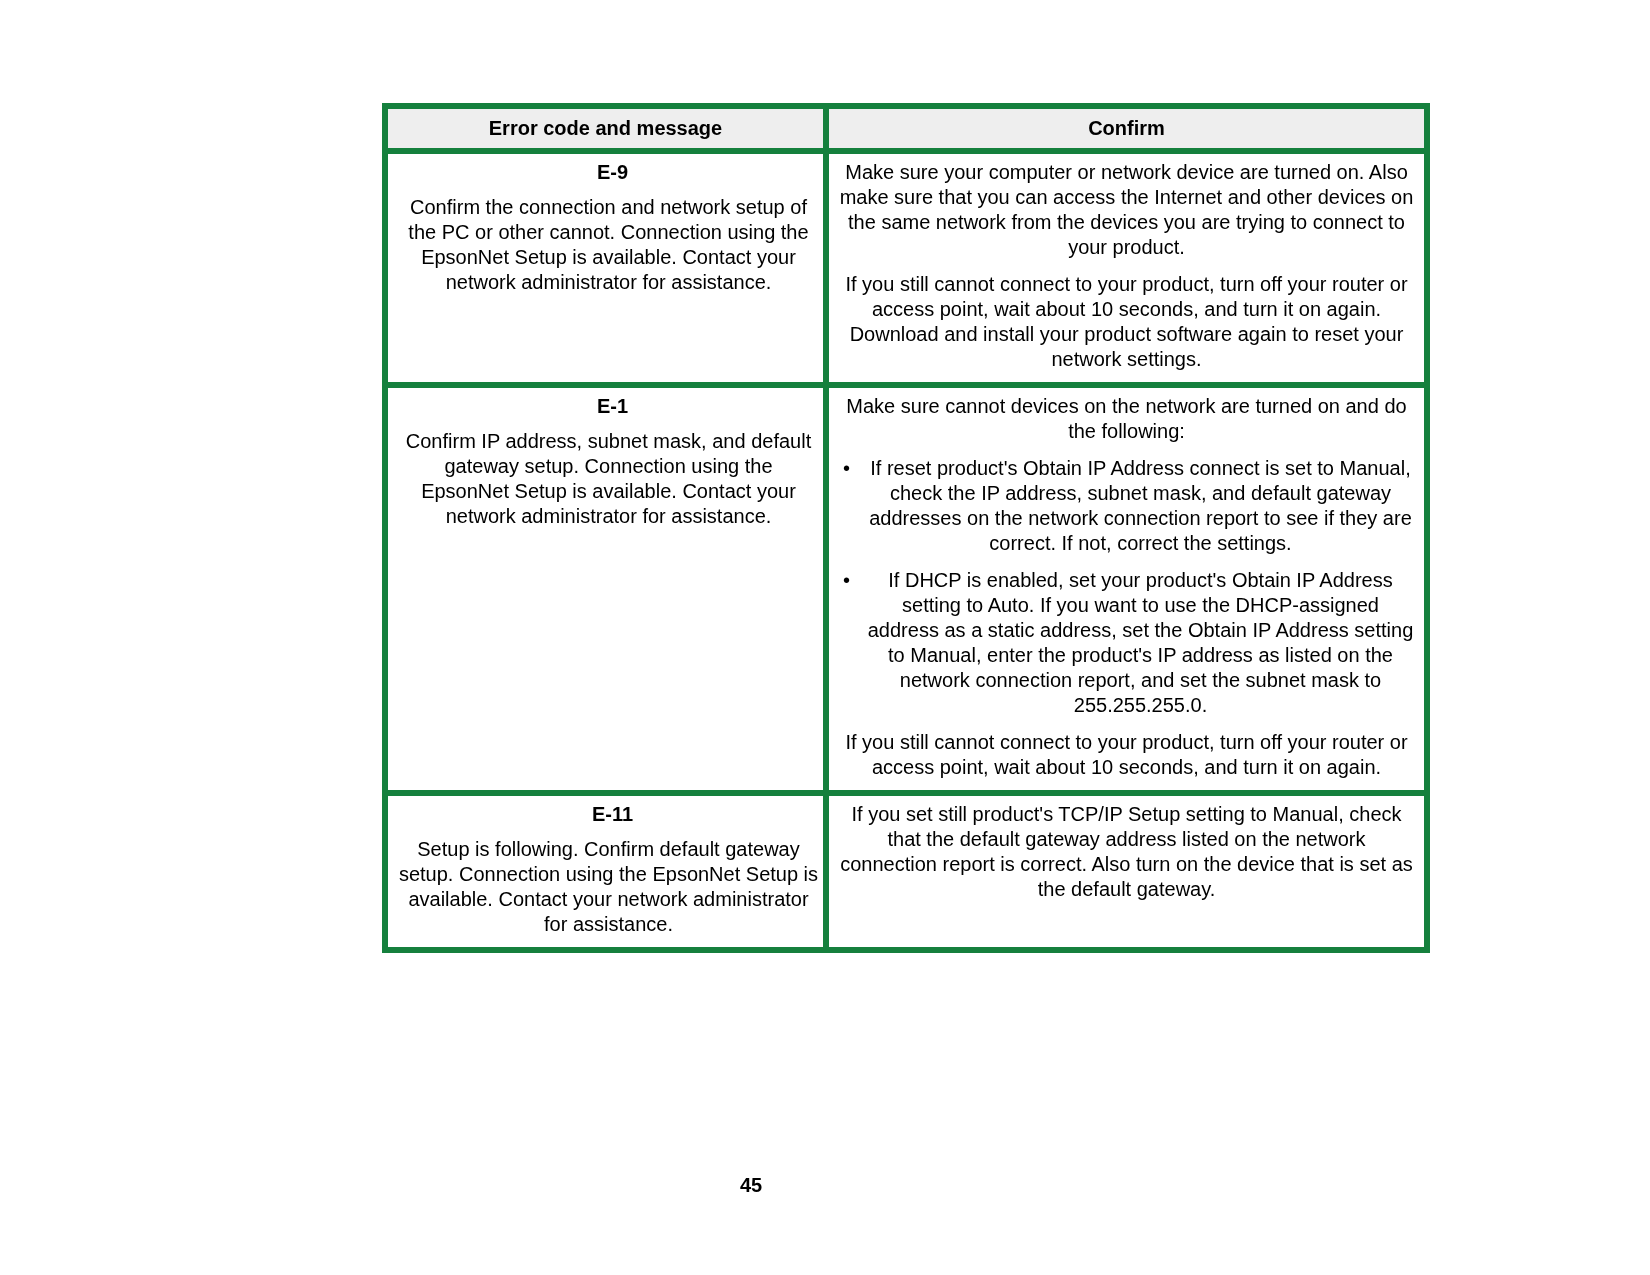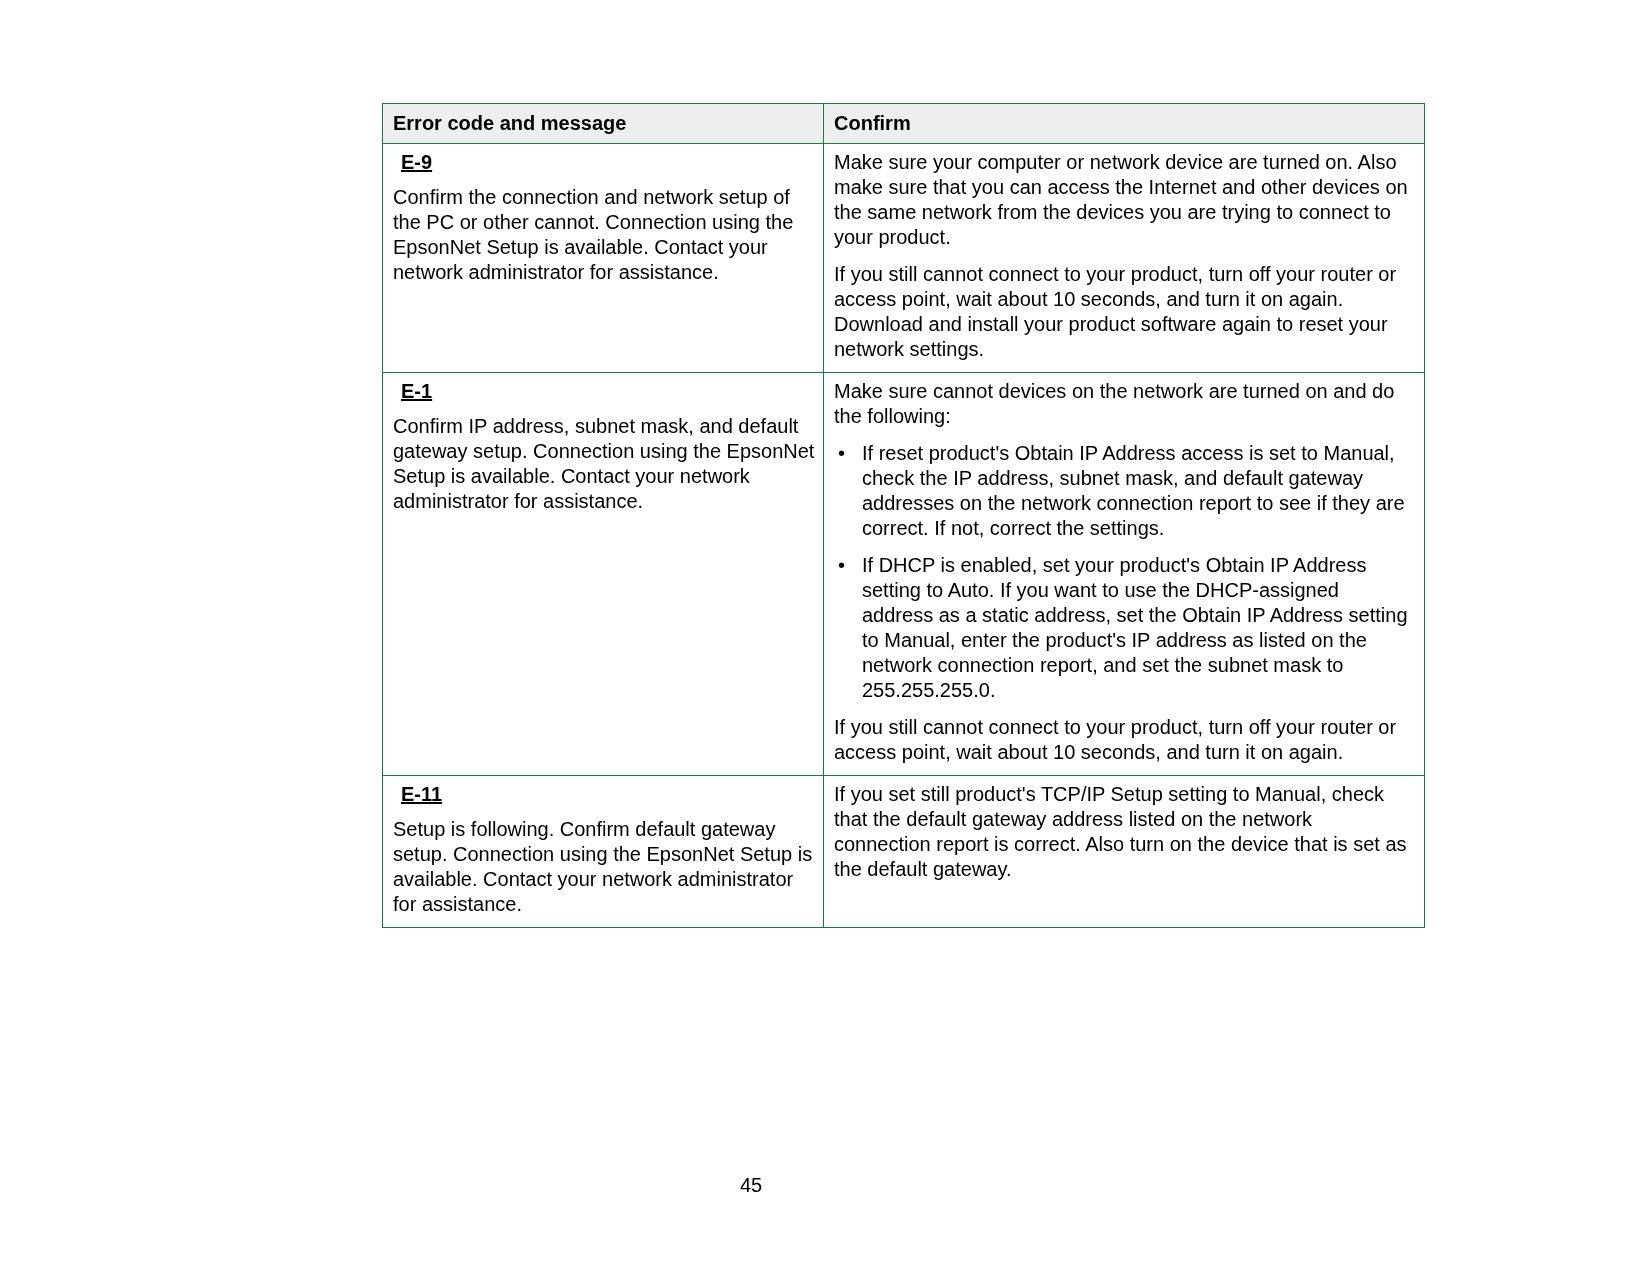--- a/index.html
+++ b/index.html
@@ -22,43 +22,42 @@
     position: absolute;
     left: 382px;
     top: 103px;
     width: 1042px;
     border-collapse: collapse;
     table-layout: fixed;
     background: #ffffff;
   }
   table.error-table th,
   table.error-table td {
-    border: 1px solid #15803d;
+    border: 6px solid #15803d;
     vertical-align: top;
     font-size: 20px;
     line-height: 25px;
-    text-align: left;
+    text-align: center;
   }
   table.error-table th {
     background: #eeeeee;
     font-weight: bold;
     padding: 7px 10px 7px 10px;
   }
   table.error-table td.cell {
     padding: 6px 10px 10px 10px;
   }
   td.error-cell {
     padding-right: 4px !important;
   }
   .cell p { margin: 0 0 12px 0; }
   .cell p:last-child { margin-bottom: 0; }
   .cell p.code {
     font-weight: bold;
     margin: 0 0 10px 8px;
-    text-decoration: underline;
   }
   .bullet {
     position: relative;
     padding-left: 28px;
     margin: 0 0 12px 0;
   }
   .bullet:last-child { margin-bottom: 0; }
   .bullet::before {
     content: "\2022";
     position: absolute;
@@ -66,21 +65,21 @@
     top: 0;
   }
   .b { font-weight: normal; }
   .page-number {
     position: absolute;
     left: 0;
     top: 1174px;
     width: 1502px;
     text-align: center;
     font-size: 20px;
-    font-weight: normal;
+    font-weight: bold;
   }
 </style>
 </head>
 <body>
 
 <div class="page">
 
   <table class="error-table">
     <colgroup>
       <col style="width:441px">
@@ -103,21 +102,21 @@
             <p class="para"><span>If you still cannot connect to your product, turn off your router or access point, wait about 10 seconds, and turn it on again. Download and install your product software again to reset your network settings.</span></p>
           </td>
         </tr>
         <tr>
           <td class="cell error-cell">
             <p class="code">E-1</p>
             <p>Confirm IP address, subnet mask, and default gateway setup. Connection using the EpsonNet Setup is available. Contact your network administrator for assistance.</p>
           </td>
           <td class="cell solution-cell">
             <p class="para"><span>Make sure cannot devices on the network are turned on and do the following:</span></p>
-            <div class="bullet"><span>If reset product's </span><span class="b">Obtain IP Address</span><span> access is set to </span><span class="b">Manual</span><span>, check the IP address, subnet mask, and default gateway addresses on the network connection report to see if they are correct. If not, correct the settings.</span></div>
+            <div class="bullet"><span>If reset product's </span><span class="b">Obtain IP Address</span><span> connect is set to </span><span class="b">Manual</span><span>, check the IP address, subnet mask, and default gateway addresses on the network connection report to see if they are correct. If not, correct the settings.</span></div>
             <div class="bullet"><span>If DHCP is enabled, set your product's </span><span class="b">Obtain IP Address</span><span> setting to </span><span class="b">Auto</span><span>. If you want to use the DHCP-assigned address as a static address, set the </span><span class="b">Obtain IP Address</span><span> setting to </span><span class="b">Manual</span><span>, enter the product's IP address as listed on the network connection report, and set the subnet mask to 255.255.255.0.</span></div>
             <p class="para"><span>If you still cannot connect to your product, turn off your router or access point, wait about 10 seconds, and turn it on again.</span></p>
           </td>
         </tr>
         <tr>
           <td class="cell error-cell">
             <p class="code">E-11</p>
             <p>Setup is following. Confirm default gateway setup. Connection using the EpsonNet Setup is available. Contact your network administrator for assistance.</p>
           </td>
           <td class="cell solution-cell">

